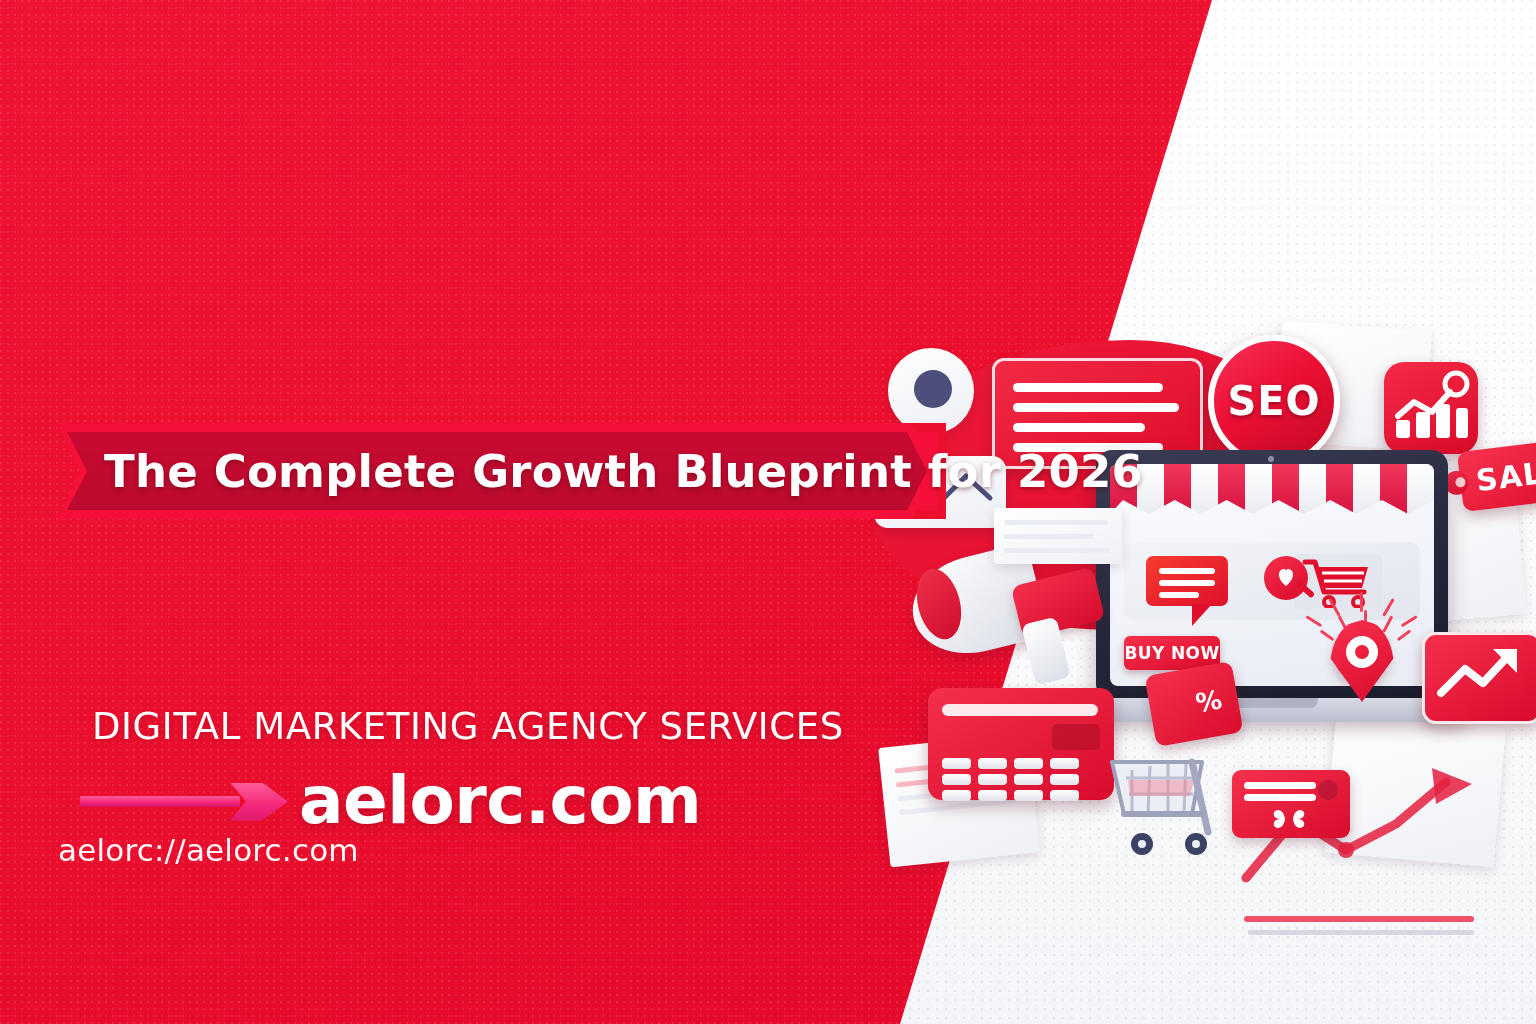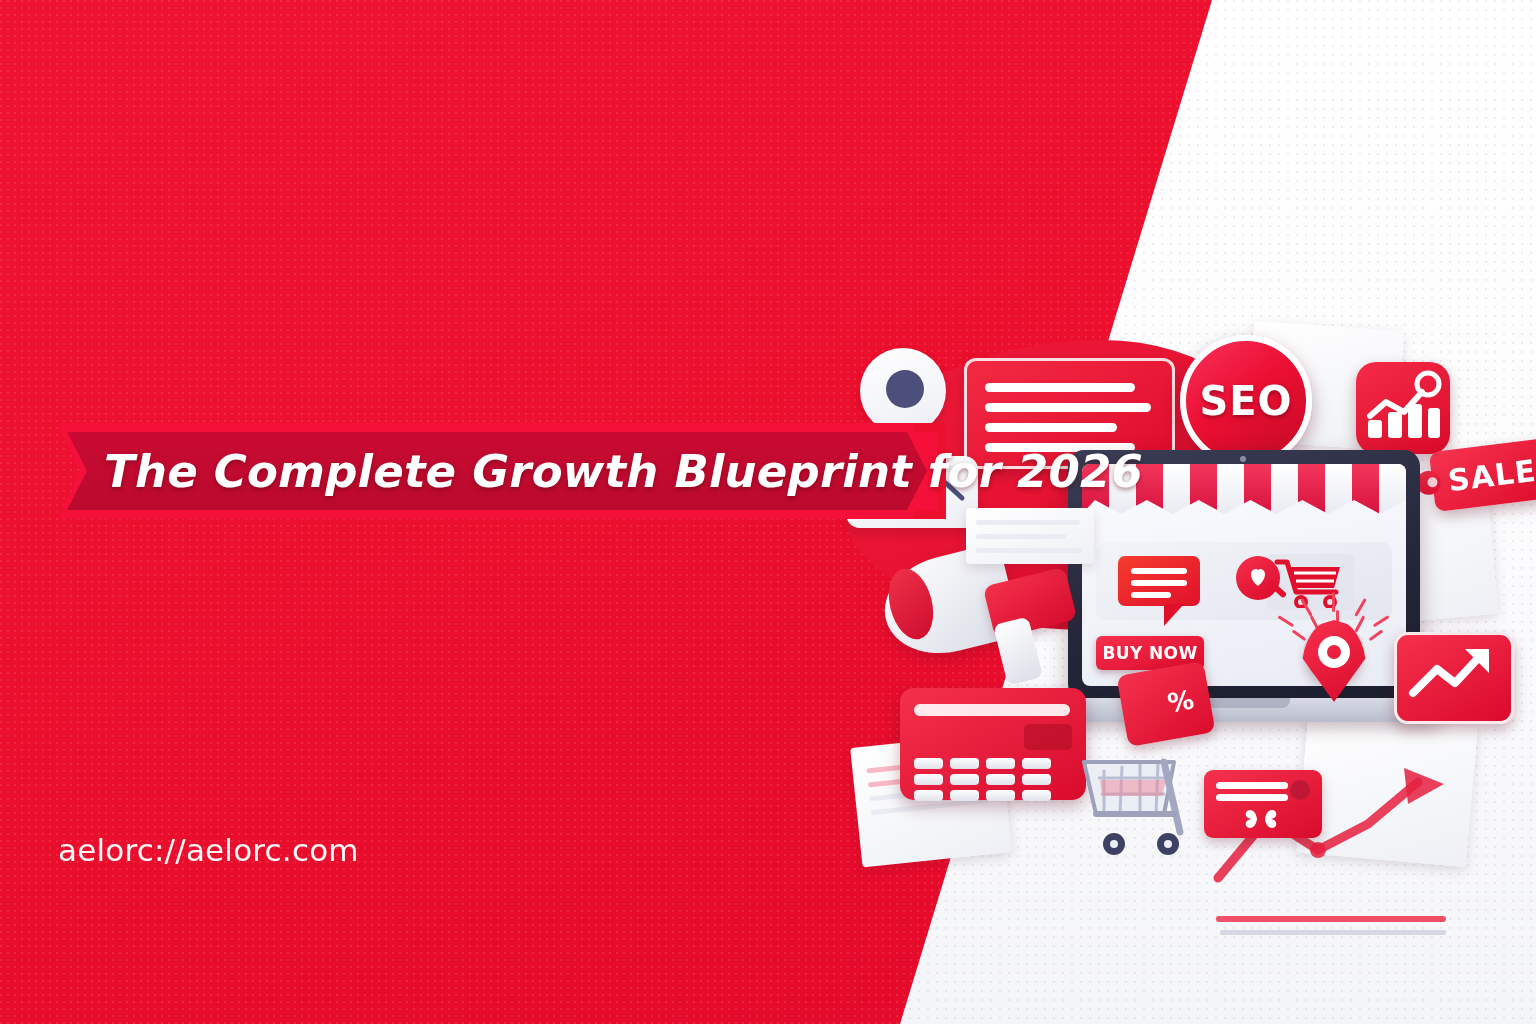--- a/index.html
+++ b/index.html
@@ -58,21 +58,21 @@
     background:linear-gradient(180deg,#c90a33 0%,#bb0a2d 100%);
     clip-path:polygon(0 0,870px 0,870px 78px,0 78px,20px 39px);
   }
   .ribbon-inner::after{
     content:"";position:absolute;right:0;top:0;width:30px;height:78px;
     background:#f5103a;
     clip-path:polygon(30px 0,30px 78px,0 78px,20px 39px,0 0);
   }
   .ribbon-text{
     position:absolute;left:46px;top:0;height:96px;display:flex;align-items:center;
-    color:#fff;font-size:45px;font-weight:700;font-style:italic;
+    color:#fff;font-size:45px;font-weight:700;
     letter-spacing:.2px;white-space:nowrap;
     font-family:"DejaVu Sans","Liberation Sans",sans-serif;
     text-shadow:0 2px 5px rgba(80,0,12,.45);
   }
   
   .tagline{
     position:absolute;left:92px;top:705px;color:#fff;
     font-size:37px;font-weight:400;letter-spacing:.6px;white-space:nowrap;
     font-family:"DejaVu Sans","Liberation Sans",sans-serif;
     text-shadow:0 2px 6px rgba(110,0,16,.30);
@@ -94,21 +94,21 @@
     margin-left:14px;white-space:nowrap;
     font-family:"DejaVu Sans","Liberation Sans",sans-serif;
     text-shadow:0 3px 8px rgba(110,0,16,.32);
   }
   .url{
     position:absolute;left:58px;top:832px;color:#fff;font-size:31px;font-weight:400;
     letter-spacing:.2px;white-space:nowrap;opacity:.97;
     font-family:"DejaVu Sans","Liberation Sans",sans-serif;
   }
   
-  .illo{position:absolute;left:832px;top:320px;width:676px;height:620px;}
+  .illo{position:absolute;left:860px;top:320px;width:676px;height:620px;}
   .el{position:absolute;}
   
   .blob{
     left:10px;top:20px;width:450px;height:290px;
     background:linear-gradient(150deg,#ef1a3a,#e00c2c);
     border-radius:58% 42% 46% 54%/56% 50% 50% 44%;
   }
   
   .sheet{
     background:linear-gradient(160deg,#ffffff,#eef0f5);
@@ -219,21 +219,21 @@
   .chatbubble::after{
     content:"";position:absolute;left:46px;top:48px;border-left:0 solid transparent;
     border-right:20px solid transparent;border-top:22px solid #e0102c;
   }
   .chatbubble i{position:absolute;left:13px;height:6px;border-radius:3px;background:#fff;}
   .cart-panel{
     left:184px;top:90px;width:88px;height:56px;border-radius:6px;
     background:rgba(225,228,236,.75);
   }
   .buynow{
-    left:14px;top:172px;width:108px;height:34px;border-radius:6px;
+    left:14px;top:172px;width:96px;height:34px;border-radius:6px;
     background:linear-gradient(160deg,#f5304b,#dc0a2c);
     display:flex;align-items:center;justify-content:center;
     color:#fff;font-size:17px;font-weight:700;letter-spacing:.4px;
     font-family:"DejaVu Sans","Liberation Sans",sans-serif;
     box-shadow:0 3px 7px rgba(90,10,30,.3);
   }
   .target-btn{
     left:224px;top:164px;width:54px;height:54px;border-radius:50%;
     background:linear-gradient(150deg,#f8314d,#d80a2b);
     box-shadow:0 5px 12px rgba(90,10,30,.32);
@@ -527,17 +527,25 @@
 
   <h1 class="headline">
   </h1>
 
   <div class="ribbon-wrap">
     <div class="ribbon-outer"></div>
     <div class="ribbon-inner"></div>
     <div class="ribbon-text">The Complete Growth Blueprint for 2026</div>
   </div>
 
-
+  <div class="tagline">DIGITAL MARKETING AGENCY SERVICES</div>
+
+  <div class="arrow-row">
+    <div class="arrow">
+      <div class="shaft"></div>
+      <div class="head"></div>
+    </div>
+    <div class="domain">aelorc.com</div>
+  </div>
 
   <div class="url">aelorc://aelorc.com</div>
 
 </div>
 
 </body></html>

